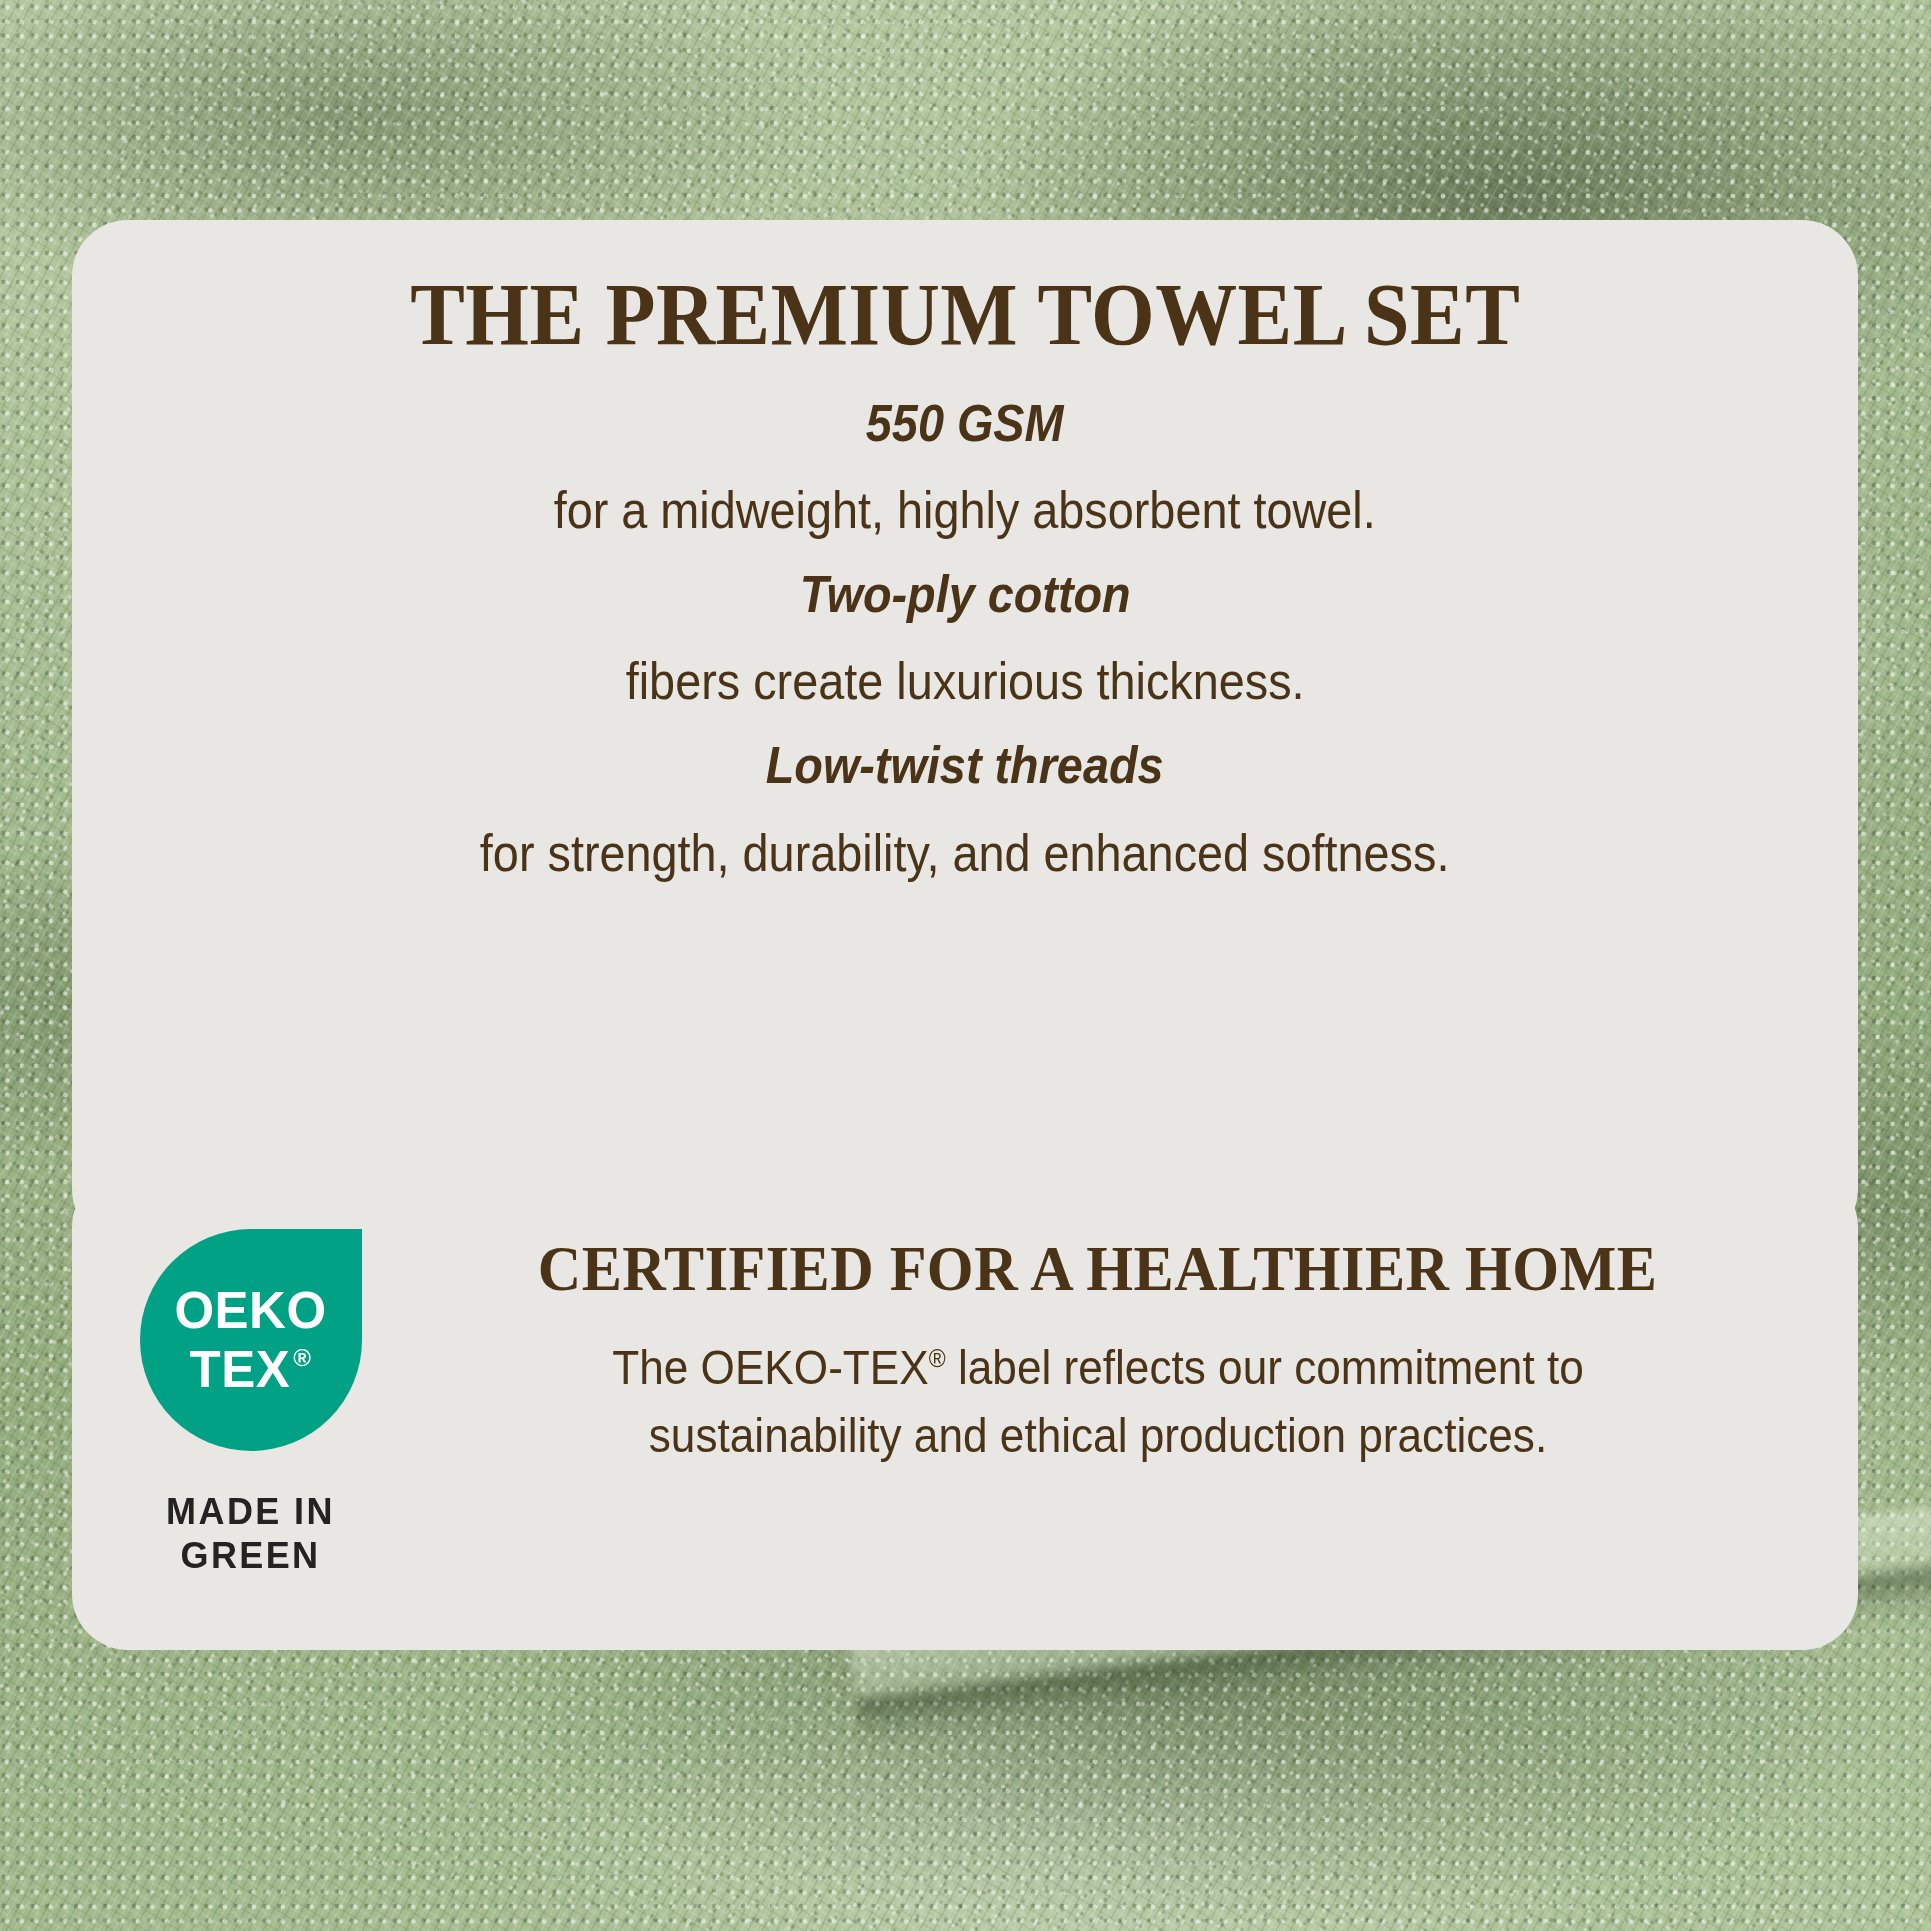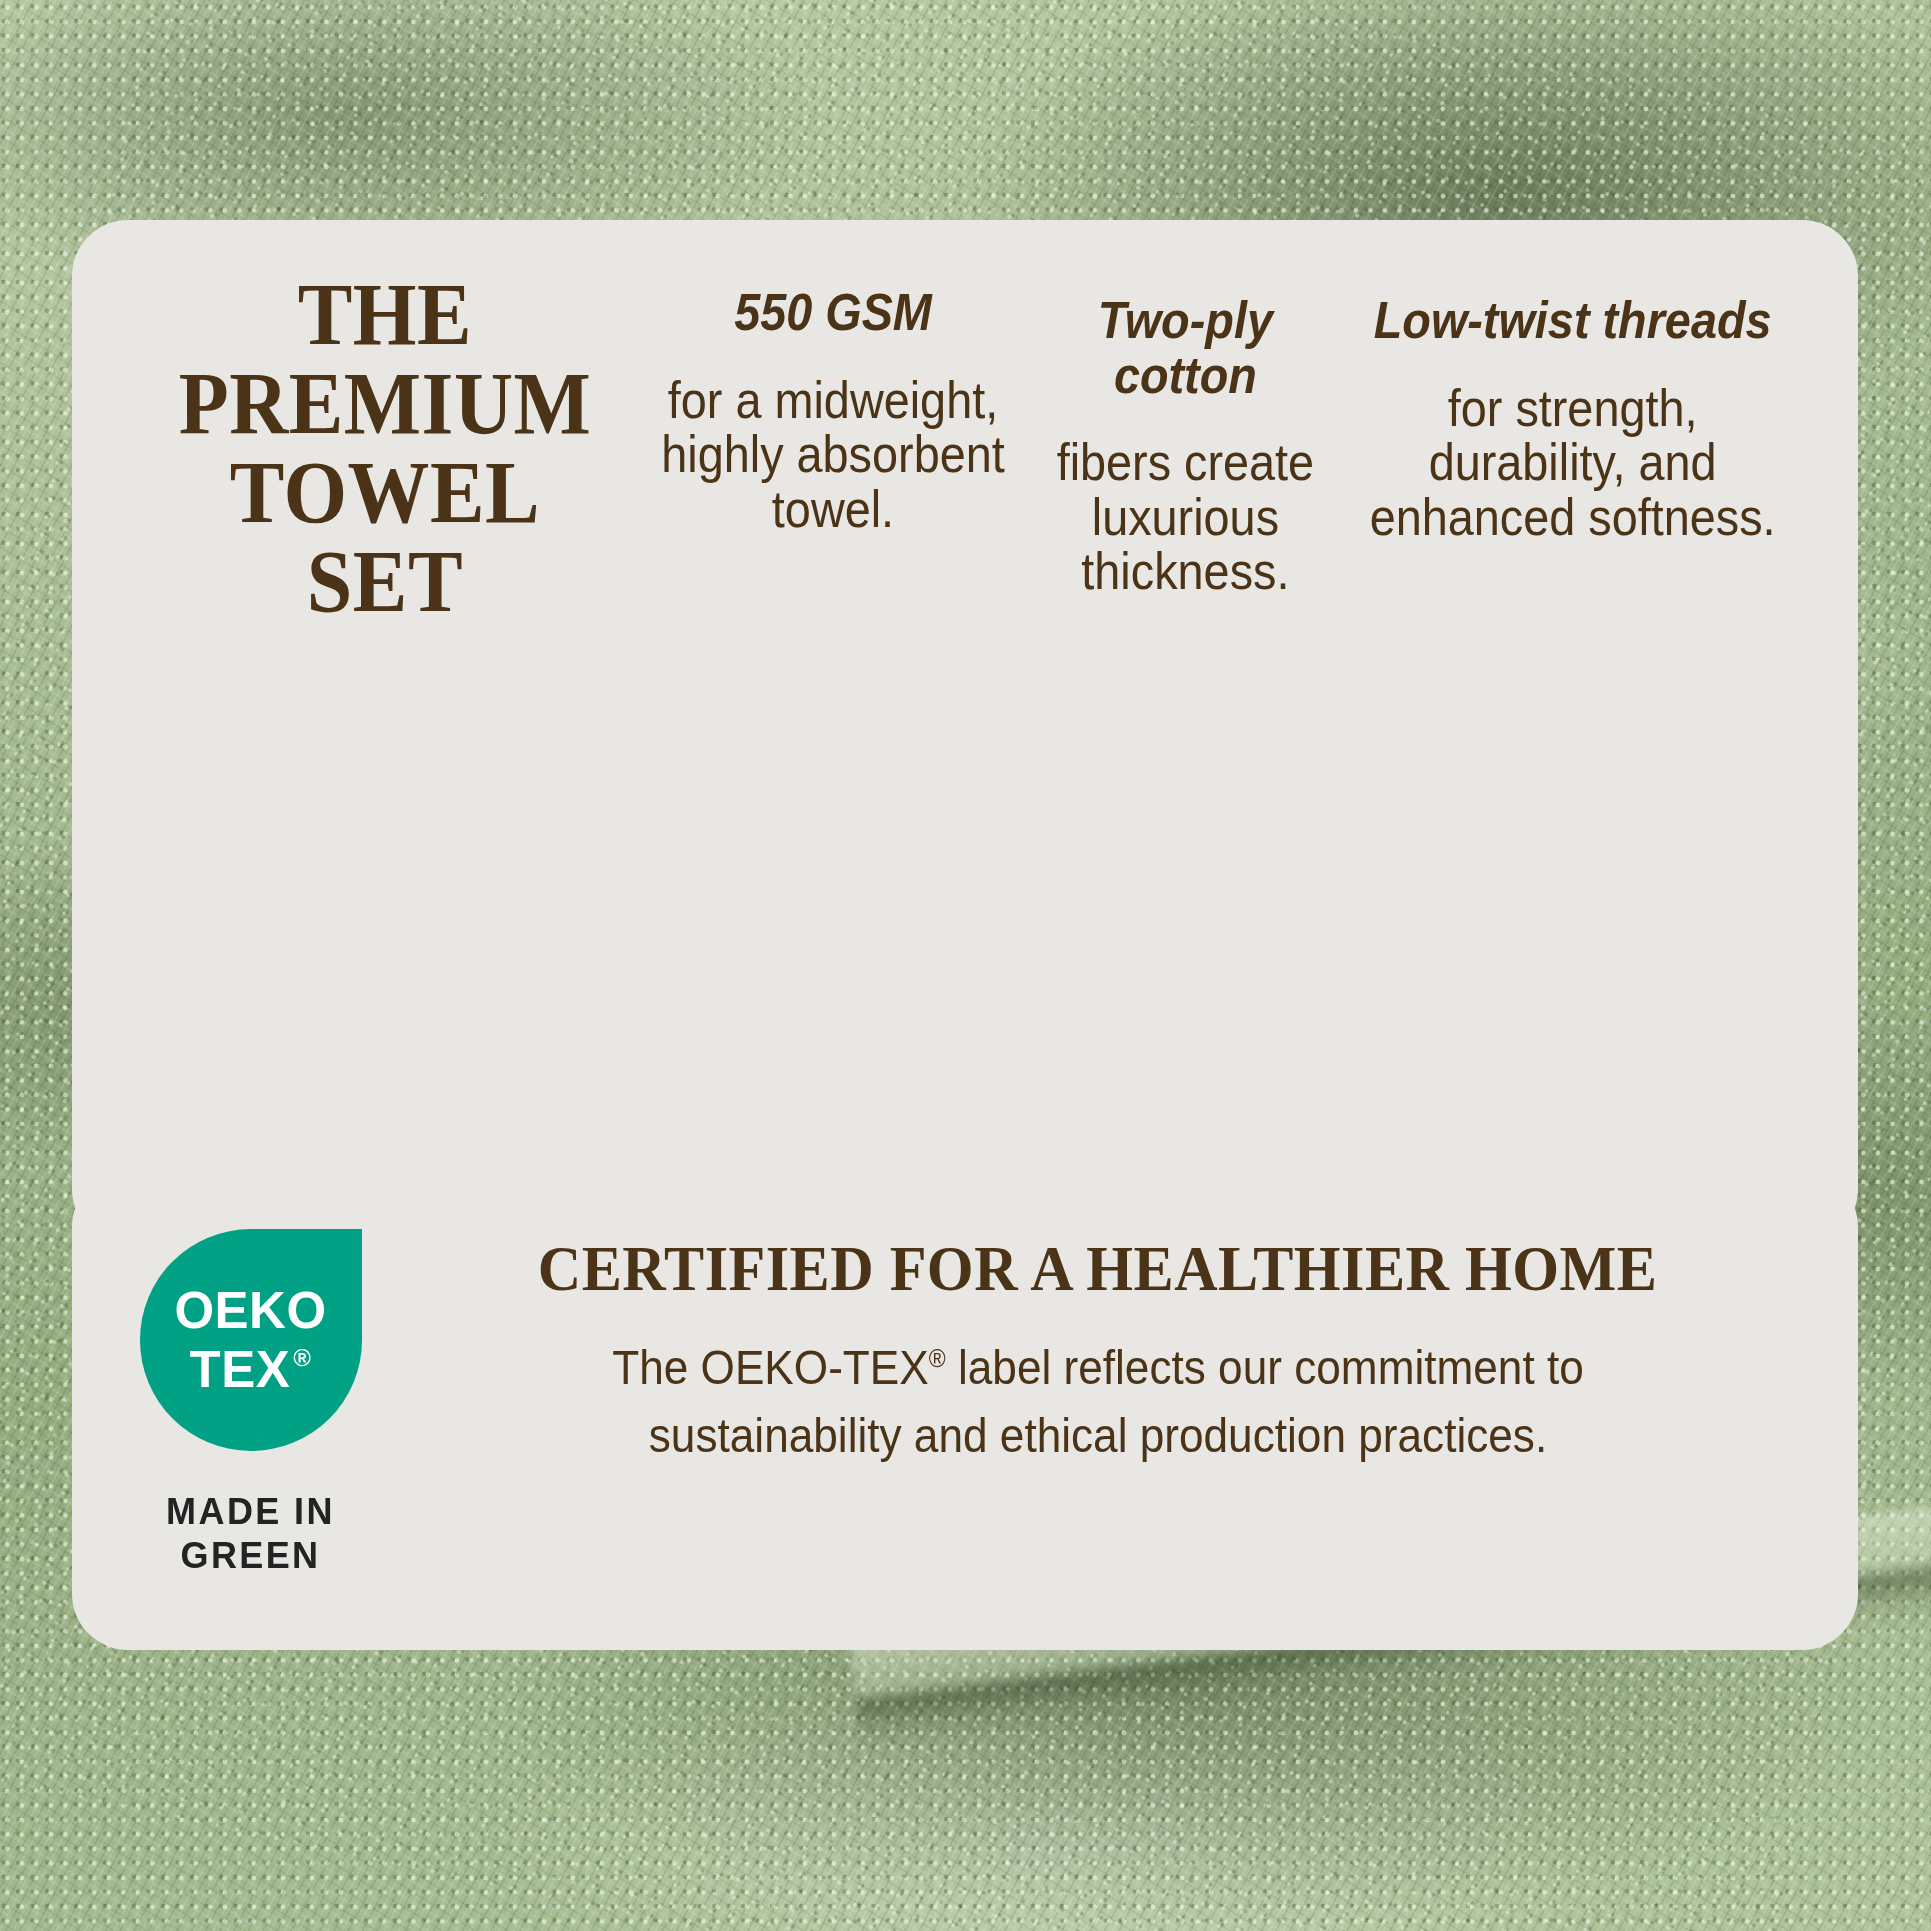--- a/index.html
+++ b/index.html
@@ -108,22 +108,22 @@
     box-sizing: border-box;
   }
 
   .card-top {
     left: 72px;
     top: 220px;
     width: 1786px;
     height: 1025px;
     padding: 44px 58px 39px;
     display: flex;
-    flex-direction: row;
-    align-items: flex-start;
+    flex-direction: column;
+    align-items: center;
   }
 
   .card-bottom {
     left: 72px;
     top: 1171px;
     width: 1786px;
     height: 479px;
     padding: 56px 58px 35px;
     display: flex;
     flex-direction: row;
@@ -163,21 +163,21 @@
     font-weight: 400;
     font-size: 52px;
     color: #4A3317;
     text-align: center;
     margin: 0;
     line-height: 1.05;
     transform: scaleX(0.9);
   }
 
   .spec-block { margin-top: 29px; }
-  .spec-block.first { margin-top: 21px; }
+  .spec-block.first { margin-top: 33px; }
   .spec-block .spec-desc { margin-top: 33px; }
 
   
   .badge-col {
     width: 241px;
     flex: 0 0 241px;
     display: flex;
     flex-direction: column;
     align-items: center;
     padding-top: 1.9px;

